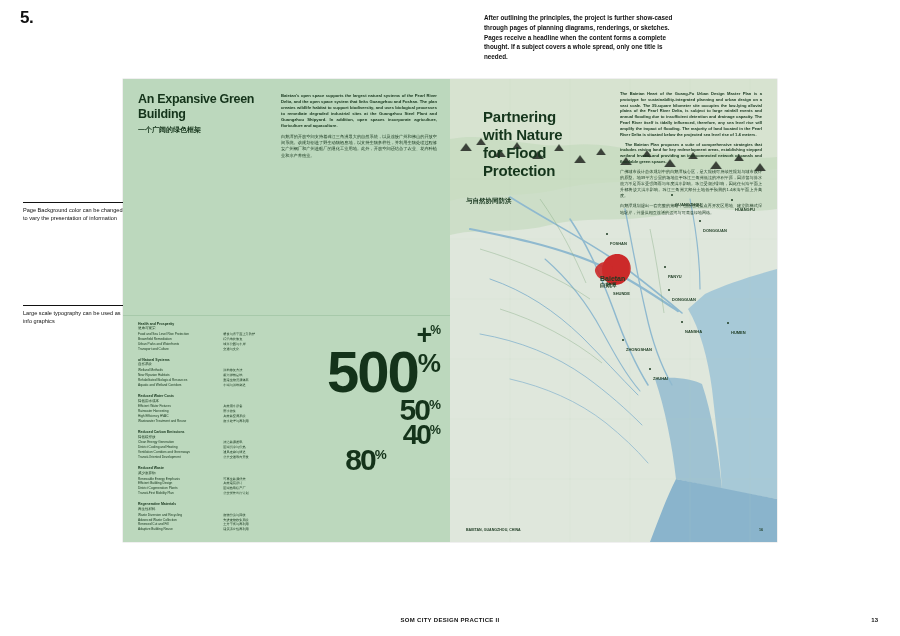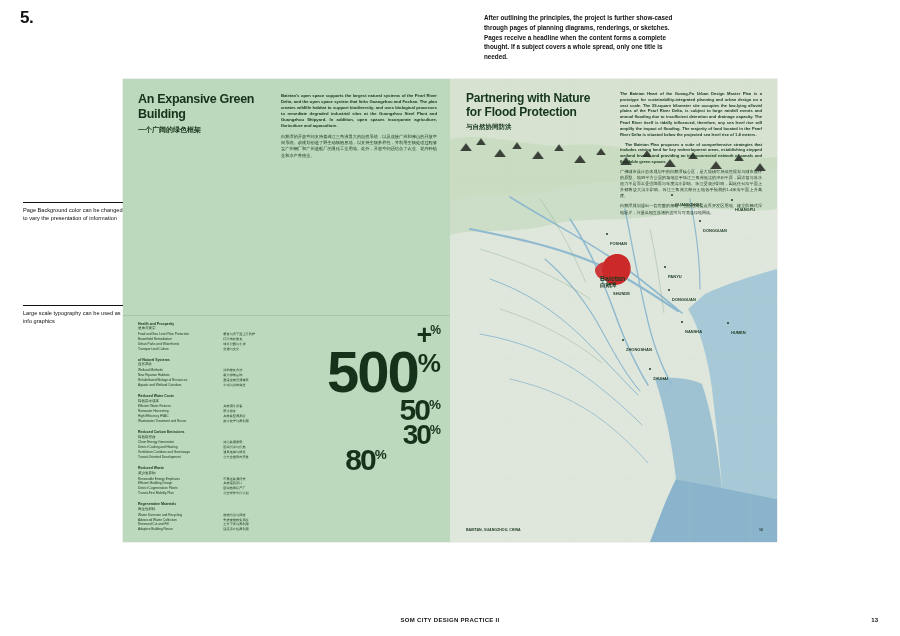--- a/index.html
+++ b/index.html
@@ -200,22 +200,22 @@
   .map-bg { position: absolute; inset: 0; }
 
   .rp-head {
     position: absolute;
     left: 16px;
     top: 12px;
     width: 130px;
     z-index: 5;
   }
   .rp-head h2 {
-    margin: 0;
-    font-size: 12px;
+    margin: 17px;
+    font-size: 15px;
     line-height: 1.2;
     font-weight: 700;
     letter-spacing: -0.2px;
     color: #15351c;
   }
   .rp-head .cn {
     margin-top: 3px;
     font-size: 6.5px;
     font-weight: 700;
     color: #15351c;
@@ -327,21 +327,21 @@
 
       <div class="lp-body">
         <p>Baietan's open space supports the largest natural systems of the Pearl River Delta, and the open space system that links Guangzhou and Foshan. The plan creates wildlife habitat to support biodiversity, and uses biological processes to remediate degraded industrial sites at the Guangzhou Steel Plant and Guangzhou Shipyard. In addition, open spaces incorporate agriculture, floriculture and aquaculture.</p>
         <p class="cn">白鹅潭的开放空间支持着珠江三角洲最大的自然系统，以及连接广州和佛山的开放空间系统。该规划创造了野生动物栖息地，以支持生物多样性，并利用生物处理过程修复广州钢厂和广州造船厂的退化工业用地。此外，开放空间还结合了农业、花卉种植业和水产养殖业。</p>
       </div>
 
       <div class="pct-stack">
         <span class="pct pct-plus"><span>+</span><span class="sym">%</span></span>
         <span class="pct pct-500"><span>500</span><span class="sym">%</span></span>
         <span class="pct pct-50"><span>50</span><span class="sym">%</span></span>
-        <span class="pct pct-20"><span>30</span><span class="sym">%</span></span>
+        <span class="pct pct-20"><span>40</span><span class="sym">%</span></span>
         <span class="pct pct-80"><span>80</span><span class="sym">%</span></span>
       </div>
 
       <div class="lp-table" id="lp-table">
           <div class="tbl-group">
             <div class="tbl-group-head">
               <div>Health and Prosperity</div>
               <div class="cn">健康与繁荣</div>
             </div>
             <div class="tbl-row">

